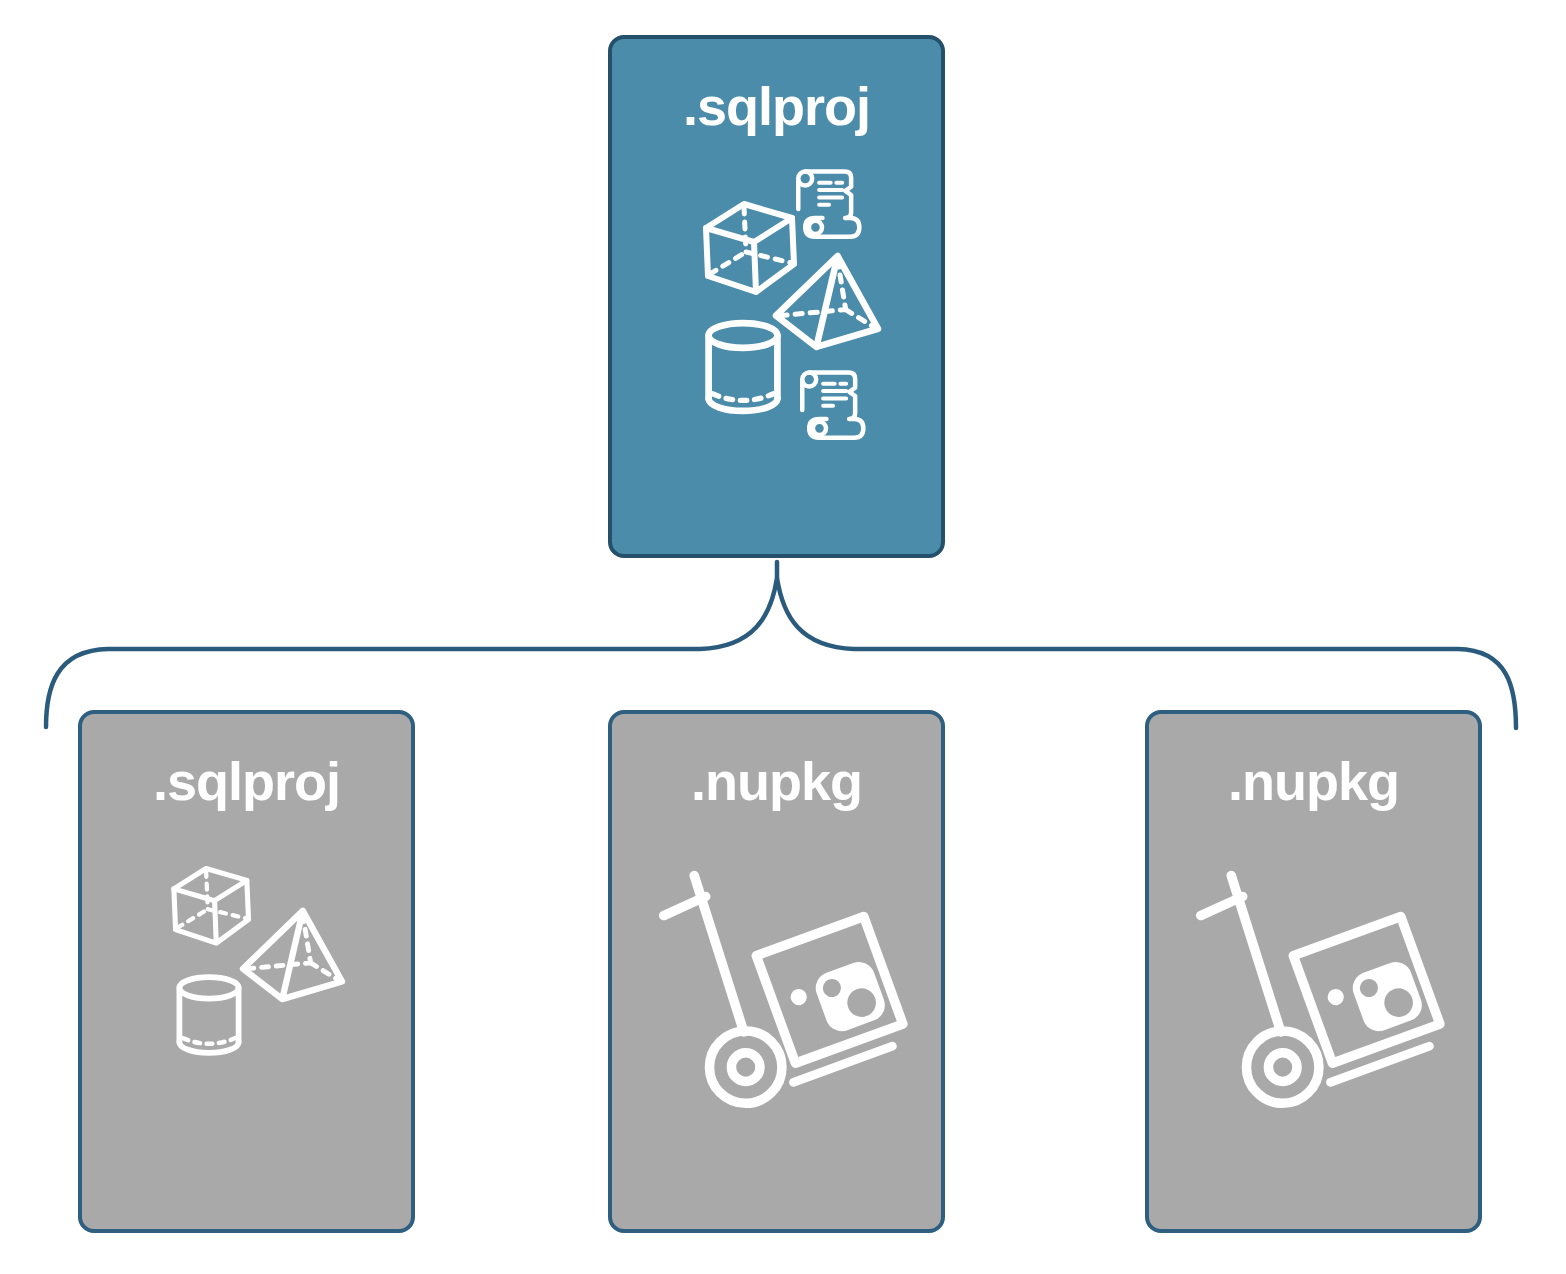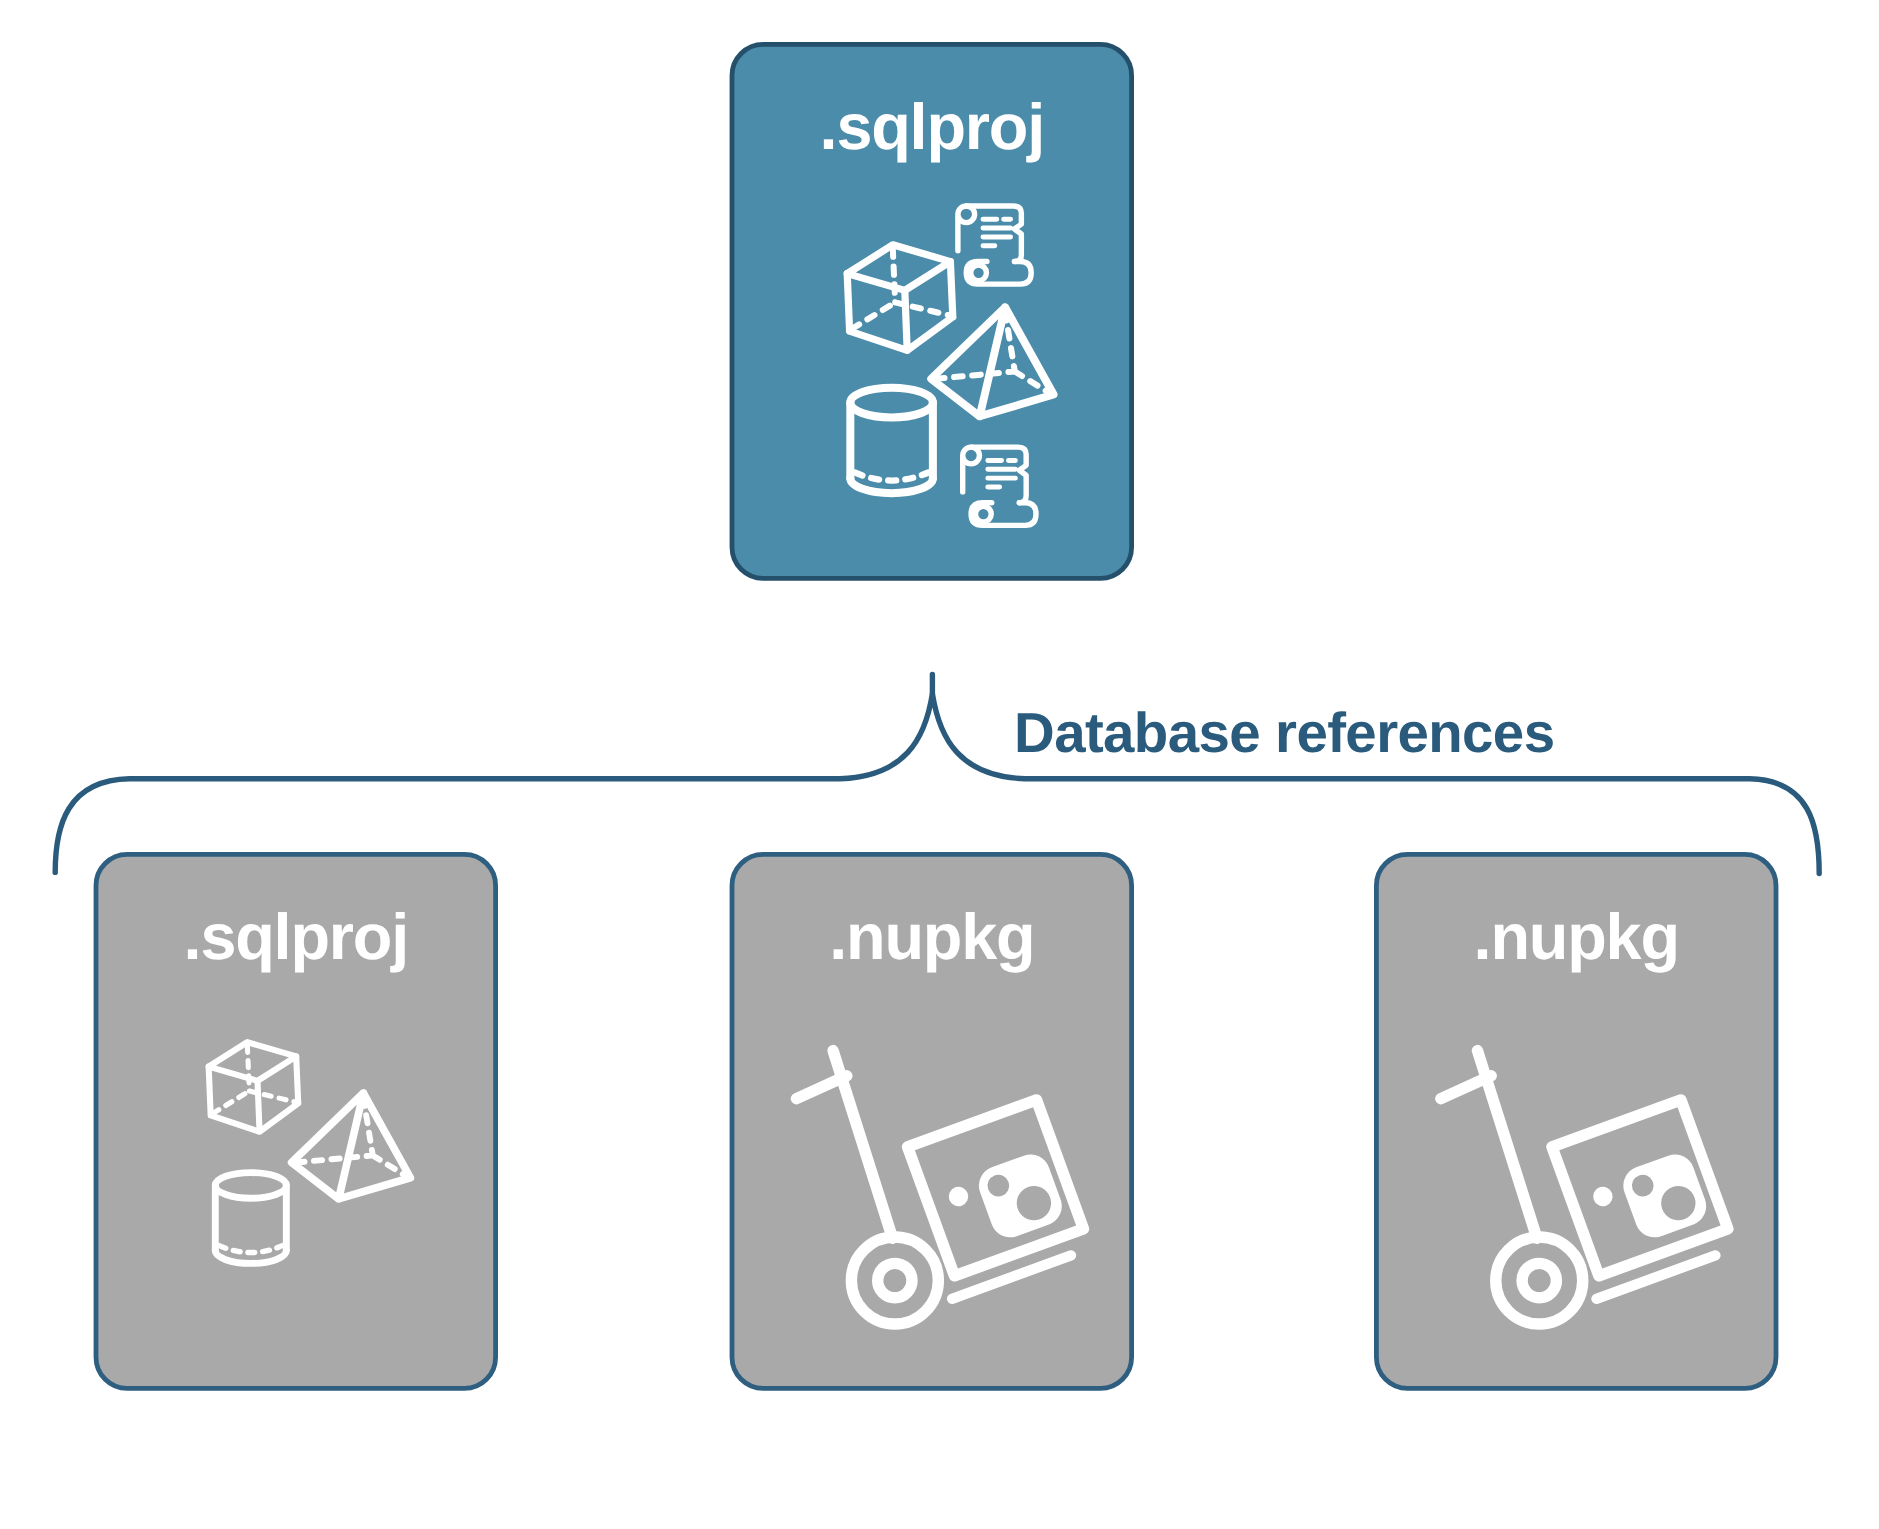--- a/index.html
+++ b/index.html
@@ -1,21 +1,21 @@
 <!DOCTYPE html>
 <html style="--root-fill: #4b8caa; --root-border: #24506b; --child-fill: #a9a9a9; --child-border: #2e5e80; --accent: #2a5b7d; --icon: #ffffff;"><head>
 <meta charset="utf-8">
 <style>
   html,body{margin:0;padding:0;background:#ffffff;}
   .canvas{
     position:relative;width:1566px;height:1274px;background:#ffffff;overflow:hidden;
     font-family:"Liberation Sans","DejaVu Sans",sans-serif;
   }
   .node{
-    position:absolute;width:337px;height:449px;border-radius:28px;box-sizing:border-box;
+    position:absolute;width:337px;height:523px;border-radius:16px;box-sizing:border-box;
   }
   .node.root{
     left:608px;top:35px;
     background:var(--root-fill,#4b8caa);
     border:4px solid var(--root-border,#24506b);
   }
   .node.child{
     background:var(--child-fill,#a9a9a9);
     border:4px solid var(--child-border,#2e5e80);
   }
@@ -91,21 +91,20 @@
         <circle class="stroke" style="stroke-width:5.5" cx="33.5" cy="78.5" r="8"></circle>
         <path class="stroke" style="stroke-width:5" d="M38 24 H52 M59 24 H66 M38 33 H66 M38 42 H66 M38 51 H50"></path>
       </svg>
     </div>
   </div>
 
   <svg class="brace-svg" viewBox="0 0 1566 1274">
     <path class="brace-path" d="M777 562 L777 578"></path>
     <path class="brace-path" d="M46 727 C46 688 56 650 108 649 L700 649 C754 647 771 616 777 578 C783 616 800 647 854 649 L1458 649 C1508 650 1516 688 1516 728"></path>
   </svg>
-  <div class="connector-label">Database references</div>
 
   <div class="node child child1">
     <div class="node-title">.sqlproj</div>
 
     <div class="icon" style="left:80px;top:146px;width:95px;height:95px;">
       <svg viewBox="0 0 112 112">
         <path class="stroke" d="M14 34 L52 10 L100 24 L62 48 Z"></path>
         <path class="stroke" d="M14 34 L16 82 M100 24 L102 70 M62 48 L64 98 M16 82 L64 98 L102 70"></path>
         <path class="stroke dash" style="stroke-width:5" d="M52 13 L54 58 M18 80 L54 58 M54 58 L100 69"></path>
       </svg>

